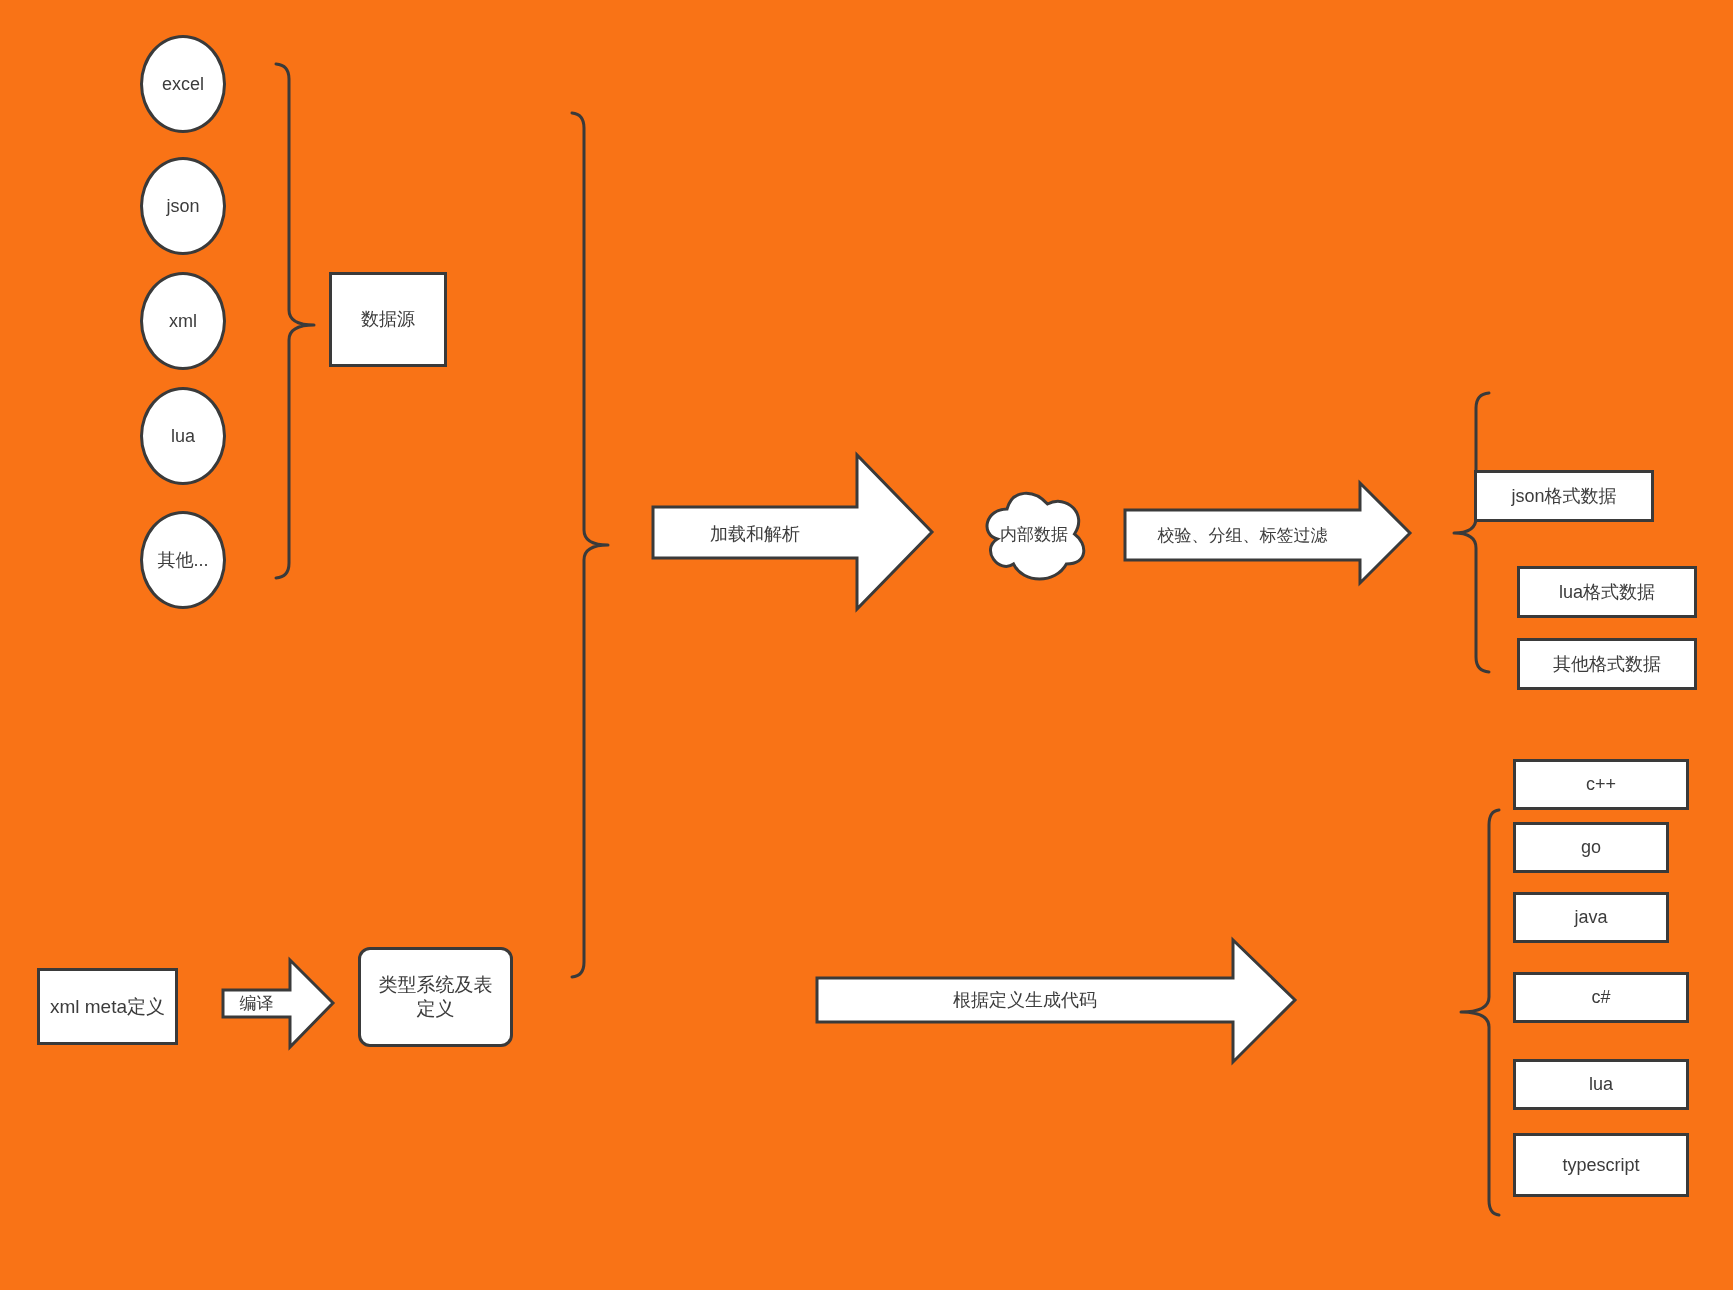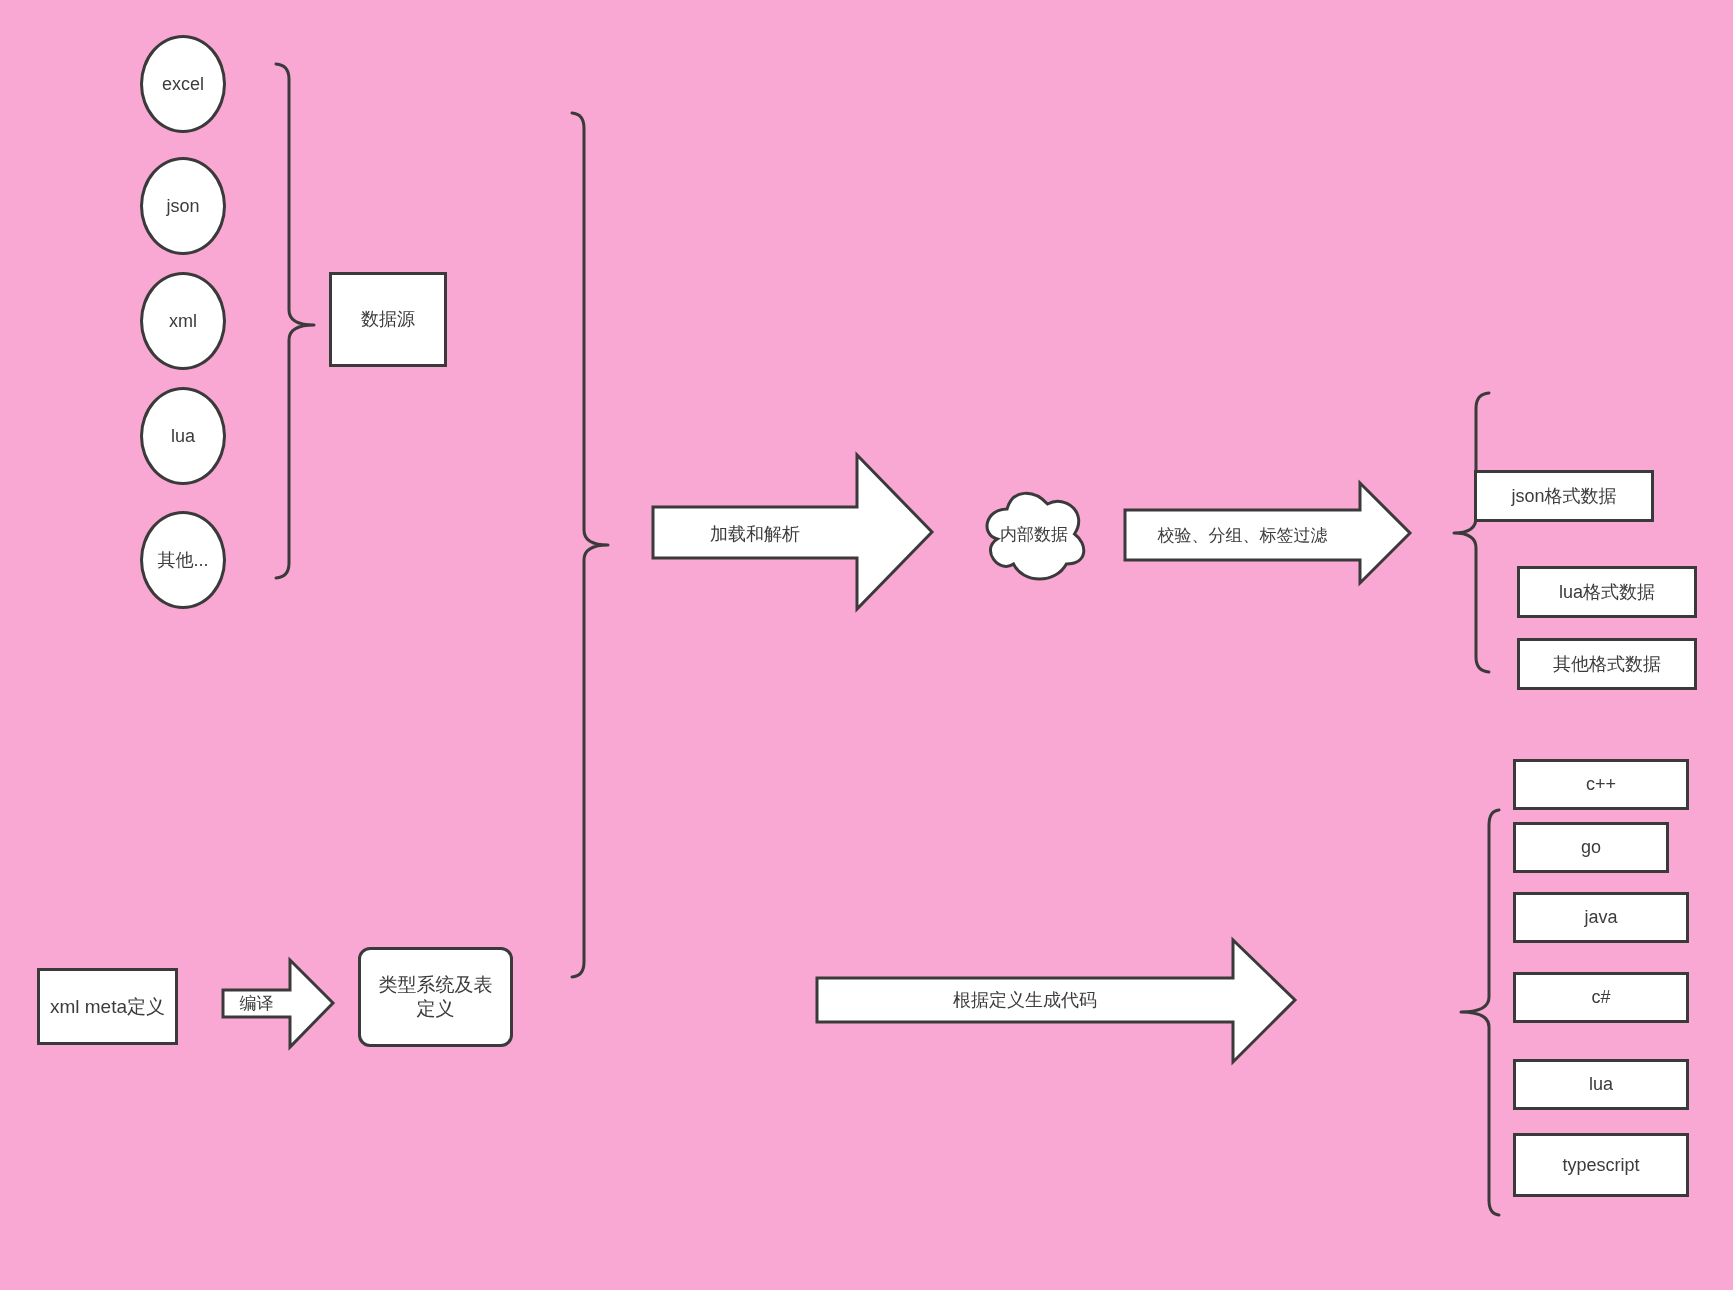--- a/index.html
+++ b/index.html
@@ -4,21 +4,21 @@
 <style>
   html,body { margin:0; padding:0; }
   body {
     background:#f7f7f7;
     font-family:"Liberation Sans","DejaVu Sans",sans-serif;
     color:#3c3c3c;
   }
   .canvas {
     position:relative;
     width:1733px; height:1290px;
-    background:#f9a8d4;
+    background:#f97316;
     overflow:hidden;
   }
   svg.layer { position:absolute; left:0; top:0; }
   .shape-stroke { stroke:#3a3a3a; fill:none; stroke-width:3; stroke-linecap:round; stroke-linejoin:round; }
   .shape-filled { stroke:#3a3a3a; fill:#ffffff; stroke-width:3; stroke-linejoin:miter; }
   .node {
     position:absolute;
     background:#ffffff;
     border:3px solid #3a3a3a;
     box-sizing:border-box;
@@ -83,18 +83,18 @@
 
   <div class="node" style="left:1474px;top:470px;width:180px;height:52px">json格式数据</div>
   <div class="node" style="left:1517px;top:566px;width:180px;height:52px">lua格式数据</div>
   <div class="node" style="left:1517px;top:638px;width:180px;height:52px">其他格式数据</div>
 
   <div class="node wrap" style="left:37px;top:968px;width:141px;height:77px;font-size:19px;padding:0 4px">xml meta定义</div>
   <div class="node rounded wrap" style="left:358px;top:947px;width:155px;height:100px;font-size:19px;padding:0 15px">类型系统及表定义</div>
 
   <div class="node" style="left:1513px;top:759px;width:176px;height:51px">c++</div>
   <div class="node" style="left:1513px;top:822px;width:156px;height:51px">go</div>
-  <div class="node" style="left:1513px;top:892px;width:176px;height:51px">java</div>
+  <div class="node" style="left:1513px;top:892px;width:156px;height:51px">java</div>
   <div class="node" style="left:1513px;top:972px;width:176px;height:51px">c#</div>
   <div class="node" style="left:1513px;top:1059px;width:176px;height:51px">lua</div>
   <div class="node" style="left:1513px;top:1133px;width:176px;height:64px">typescript</div>
 
 </div>
 
 </body></html>

